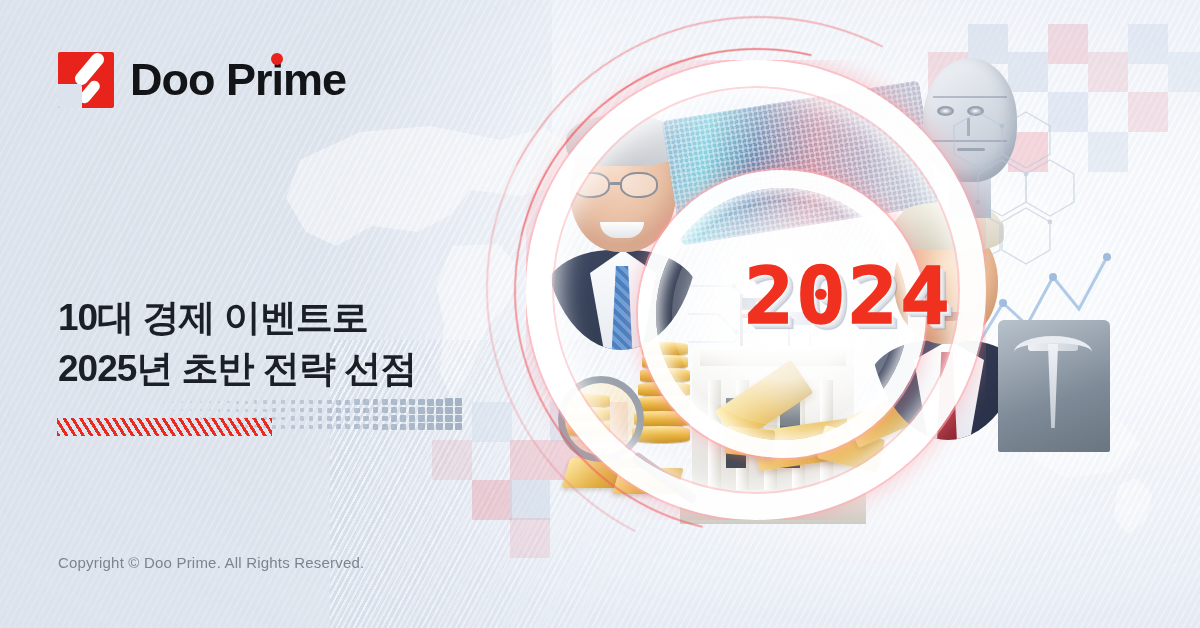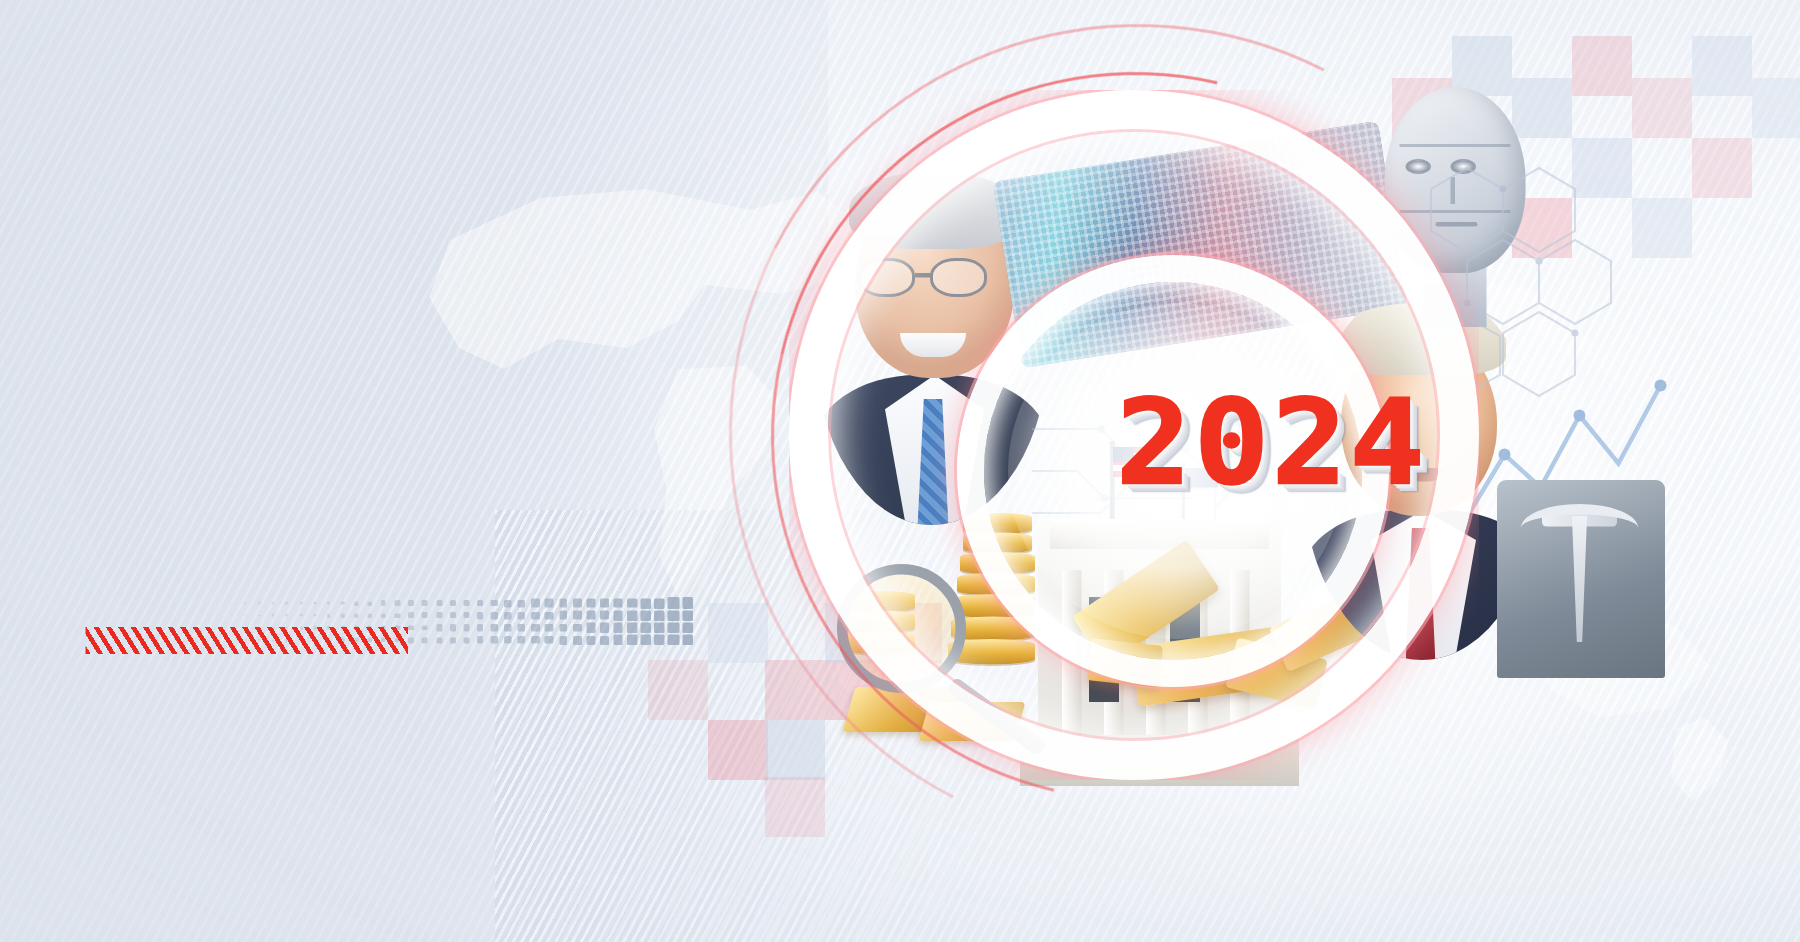--- a/index.html
+++ b/index.html
@@ -477,22 +477,37 @@
     <div class="ring-outer"></div>
     <div class="ring-inner"></div>
     <div class="ring-arc-red"></div>
     <div class="ring-arc-red b"></div>
 
     <div class="year2024">
       <div class="yr-text">2024</div>
     </div>
   </div>
 
-
-
+  <div class="logo">
+    <div class="logo-mark">
+      <div class="sl sl1"></div>
+      <div class="sl sl2"></div>
+      <div class="notch"></div>
+    </div>
+    <div class="logo-word">
+      <span>Doo Prime</span>
+      <span class="dot"></span>
+    </div>
+  </div>
+
+
+  <div class="subline">
+    <div>10대 경제 이벤트로</div>
+    <div>2025년 초반 전략 선점</div>
+  </div>
 
   <div class="halftone">
       <i style="left: 4px; top: 3.5px; width: 1.2px; height: 1.2px; opacity: 0.18;"></i>
       <i style="left: 13.1061px; top: 3.40606px; width: 1.38788px; height: 1.38788px; opacity: 0.2;"></i>
       <i style="left: 22.2121px; top: 3.31212px; width: 1.57576px; height: 1.57576px; opacity: 0.22;"></i>
       <i style="left: 31.3182px; top: 3.21818px; width: 1.76364px; height: 1.76364px; opacity: 0.24;"></i>
       <i style="left: 40.4242px; top: 3.12424px; width: 1.95152px; height: 1.95152px; opacity: 0.26;"></i>
       <i style="left: 49.5303px; top: 3.0303px; width: 2.13939px; height: 2.13939px; opacity: 0.27;"></i>
       <i style="left: 58.6364px; top: 2.93636px; width: 2.32727px; height: 2.32727px; opacity: 0.29;"></i>
       <i style="left: 67.7424px; top: 2.84242px; width: 2.51515px; height: 2.51515px; opacity: 0.31;"></i>
@@ -620,14 +635,15 @@
       <i style="left: 249.864px; top: 25.5636px; width: 6.27273px; height: 6.27273px; opacity: 0.69;"></i>
       <i style="left: 258.97px; top: 25.4697px; width: 6.46061px; height: 6.46061px; opacity: 0.71;"></i>
       <i style="left: 268.076px; top: 25.3758px; width: 6.64848px; height: 6.64848px; opacity: 0.72;"></i>
       <i style="left: 277.182px; top: 25.2818px; width: 6.83636px; height: 6.83636px; opacity: 0.74;"></i>
       <i style="left: 286.288px; top: 25.1879px; width: 7.02424px; height: 7.02424px; opacity: 0.76;"></i>
       <i style="left: 295.394px; top: 25.0939px; width: 7.21212px; height: 7.21212px; opacity: 0.78;"></i>
       <i style="left: 304.5px; top: 25px; width: 7.4px; height: 7.4px; opacity: 0.8;"></i>
     </div>
   <div class="redbar"></div>
 
+  <div class="copyright">Copyright © Doo Prime. All Rights Reserved.</div>
 
 </div>
 
 </body></html>

